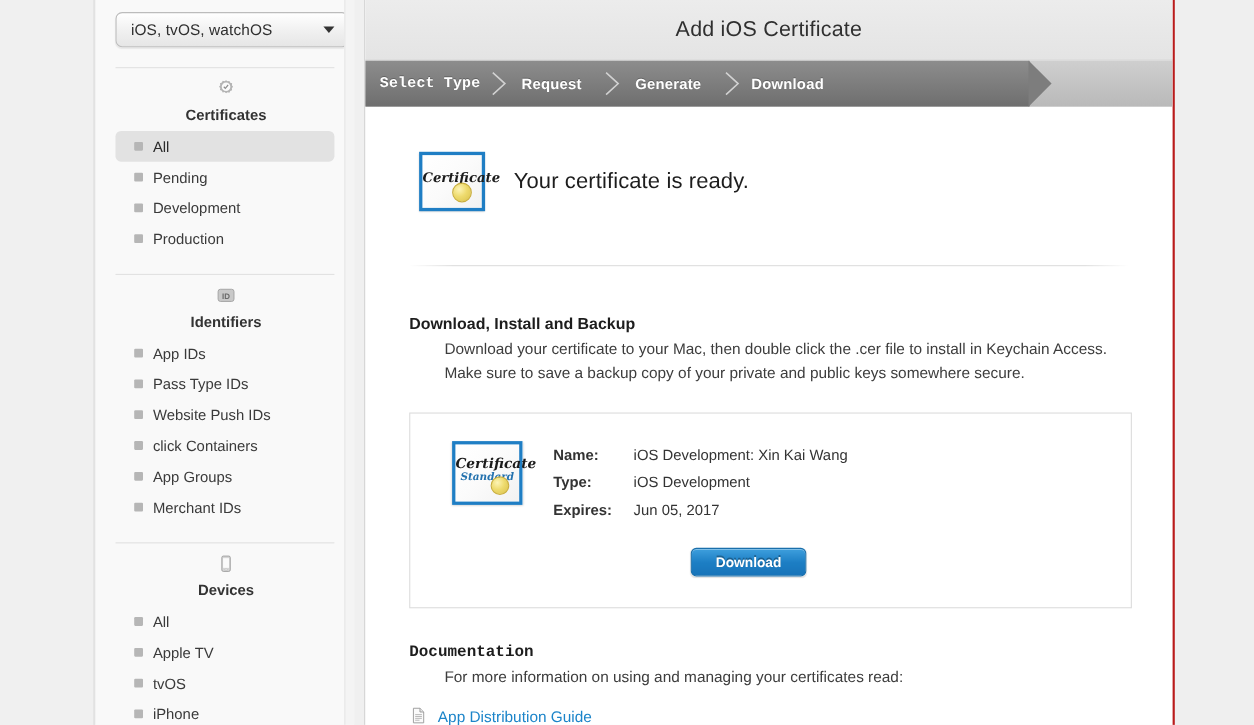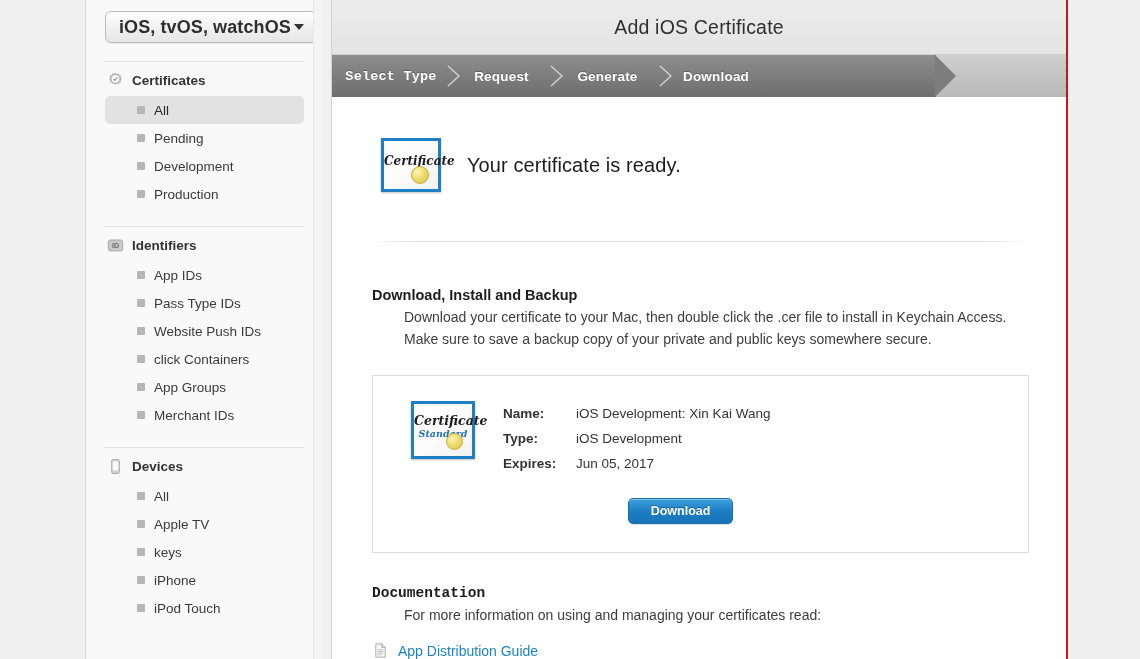--- a/index.html
+++ b/index.html
@@ -34,47 +34,48 @@
     border: 1px solid #bcbcbc;
     border-radius: 6px;
     background: linear-gradient(#ffffff, #f0f0f0 55%, #e6e6e6);
     box-shadow: 0 1px 1px rgba(0,0,0,.07), inset 0 1px 0 #fff;
     display: flex; align-items: center;
     padding: 0 10px 0 13px;
     position: relative;
     cursor: default;
   }
   .os-select .label {
-    font-size: 18px; font-weight: bold; color: #2e2e2e;
+    font-size: 14px; font-weight: normal; color: #2e2e2e;
     letter-spacing: .1px;
     flex: 1;
   }
   .caret {
     width: 0; height: 0;
     border-left: 5px solid transparent;
     border-right: 5px solid transparent;
     border-top: 6px solid #333;
     margin-right: 2px;
   }
 
   .sb-group { padding-top: 10px; }
   .sb-sep { height: 1px; background: #e2e2e2; margin: 8px 0 0 0; }
 
   .sb-head {
     display: flex; align-items: center; gap: 8px;
     padding: 10px 0 7px 2px;
+    flex-direction: column;
   }
   .sb-head .title {
     font-size: 13.5px; font-weight: bold; color: #333;
   }
 
   .sb-item {
     display: flex; align-items: center; gap: 9px;
     height: 28px;
-    padding-left: 32px;
+    padding-left: 17px;
     border-radius: 5px;
     cursor: default;
   }
   .sb-item .bullet {
     width: 8px; height: 8px; background: #b6b6b6; border-radius: 1px;
     flex: none;
   }
   .sb-item .txt { font-size: 13.5px; color: #3a3a3a; }
   .sb-item.sel { background: #e2e2e2; }
   .sb-item.sel .txt { color: #2a2a2a; }
@@ -334,21 +335,21 @@
         <div class="sb-item">
           <span class="bullet"></span>
           <span class="txt">All</span>
         </div>
         <div class="sb-item">
           <span class="bullet"></span>
           <span class="txt">Apple TV</span>
         </div>
         <div class="sb-item">
           <span class="bullet"></span>
-          <span class="txt">keys</span>
+          <span class="txt">tvOS</span>
         </div>
         <div class="sb-item">
           <span class="bullet"></span>
           <span class="txt">iPhone</span>
         </div>
         <div class="sb-item">
           <span class="bullet"></span>
           <span class="txt">iPod Touch</span>
         </div>
       </div>

